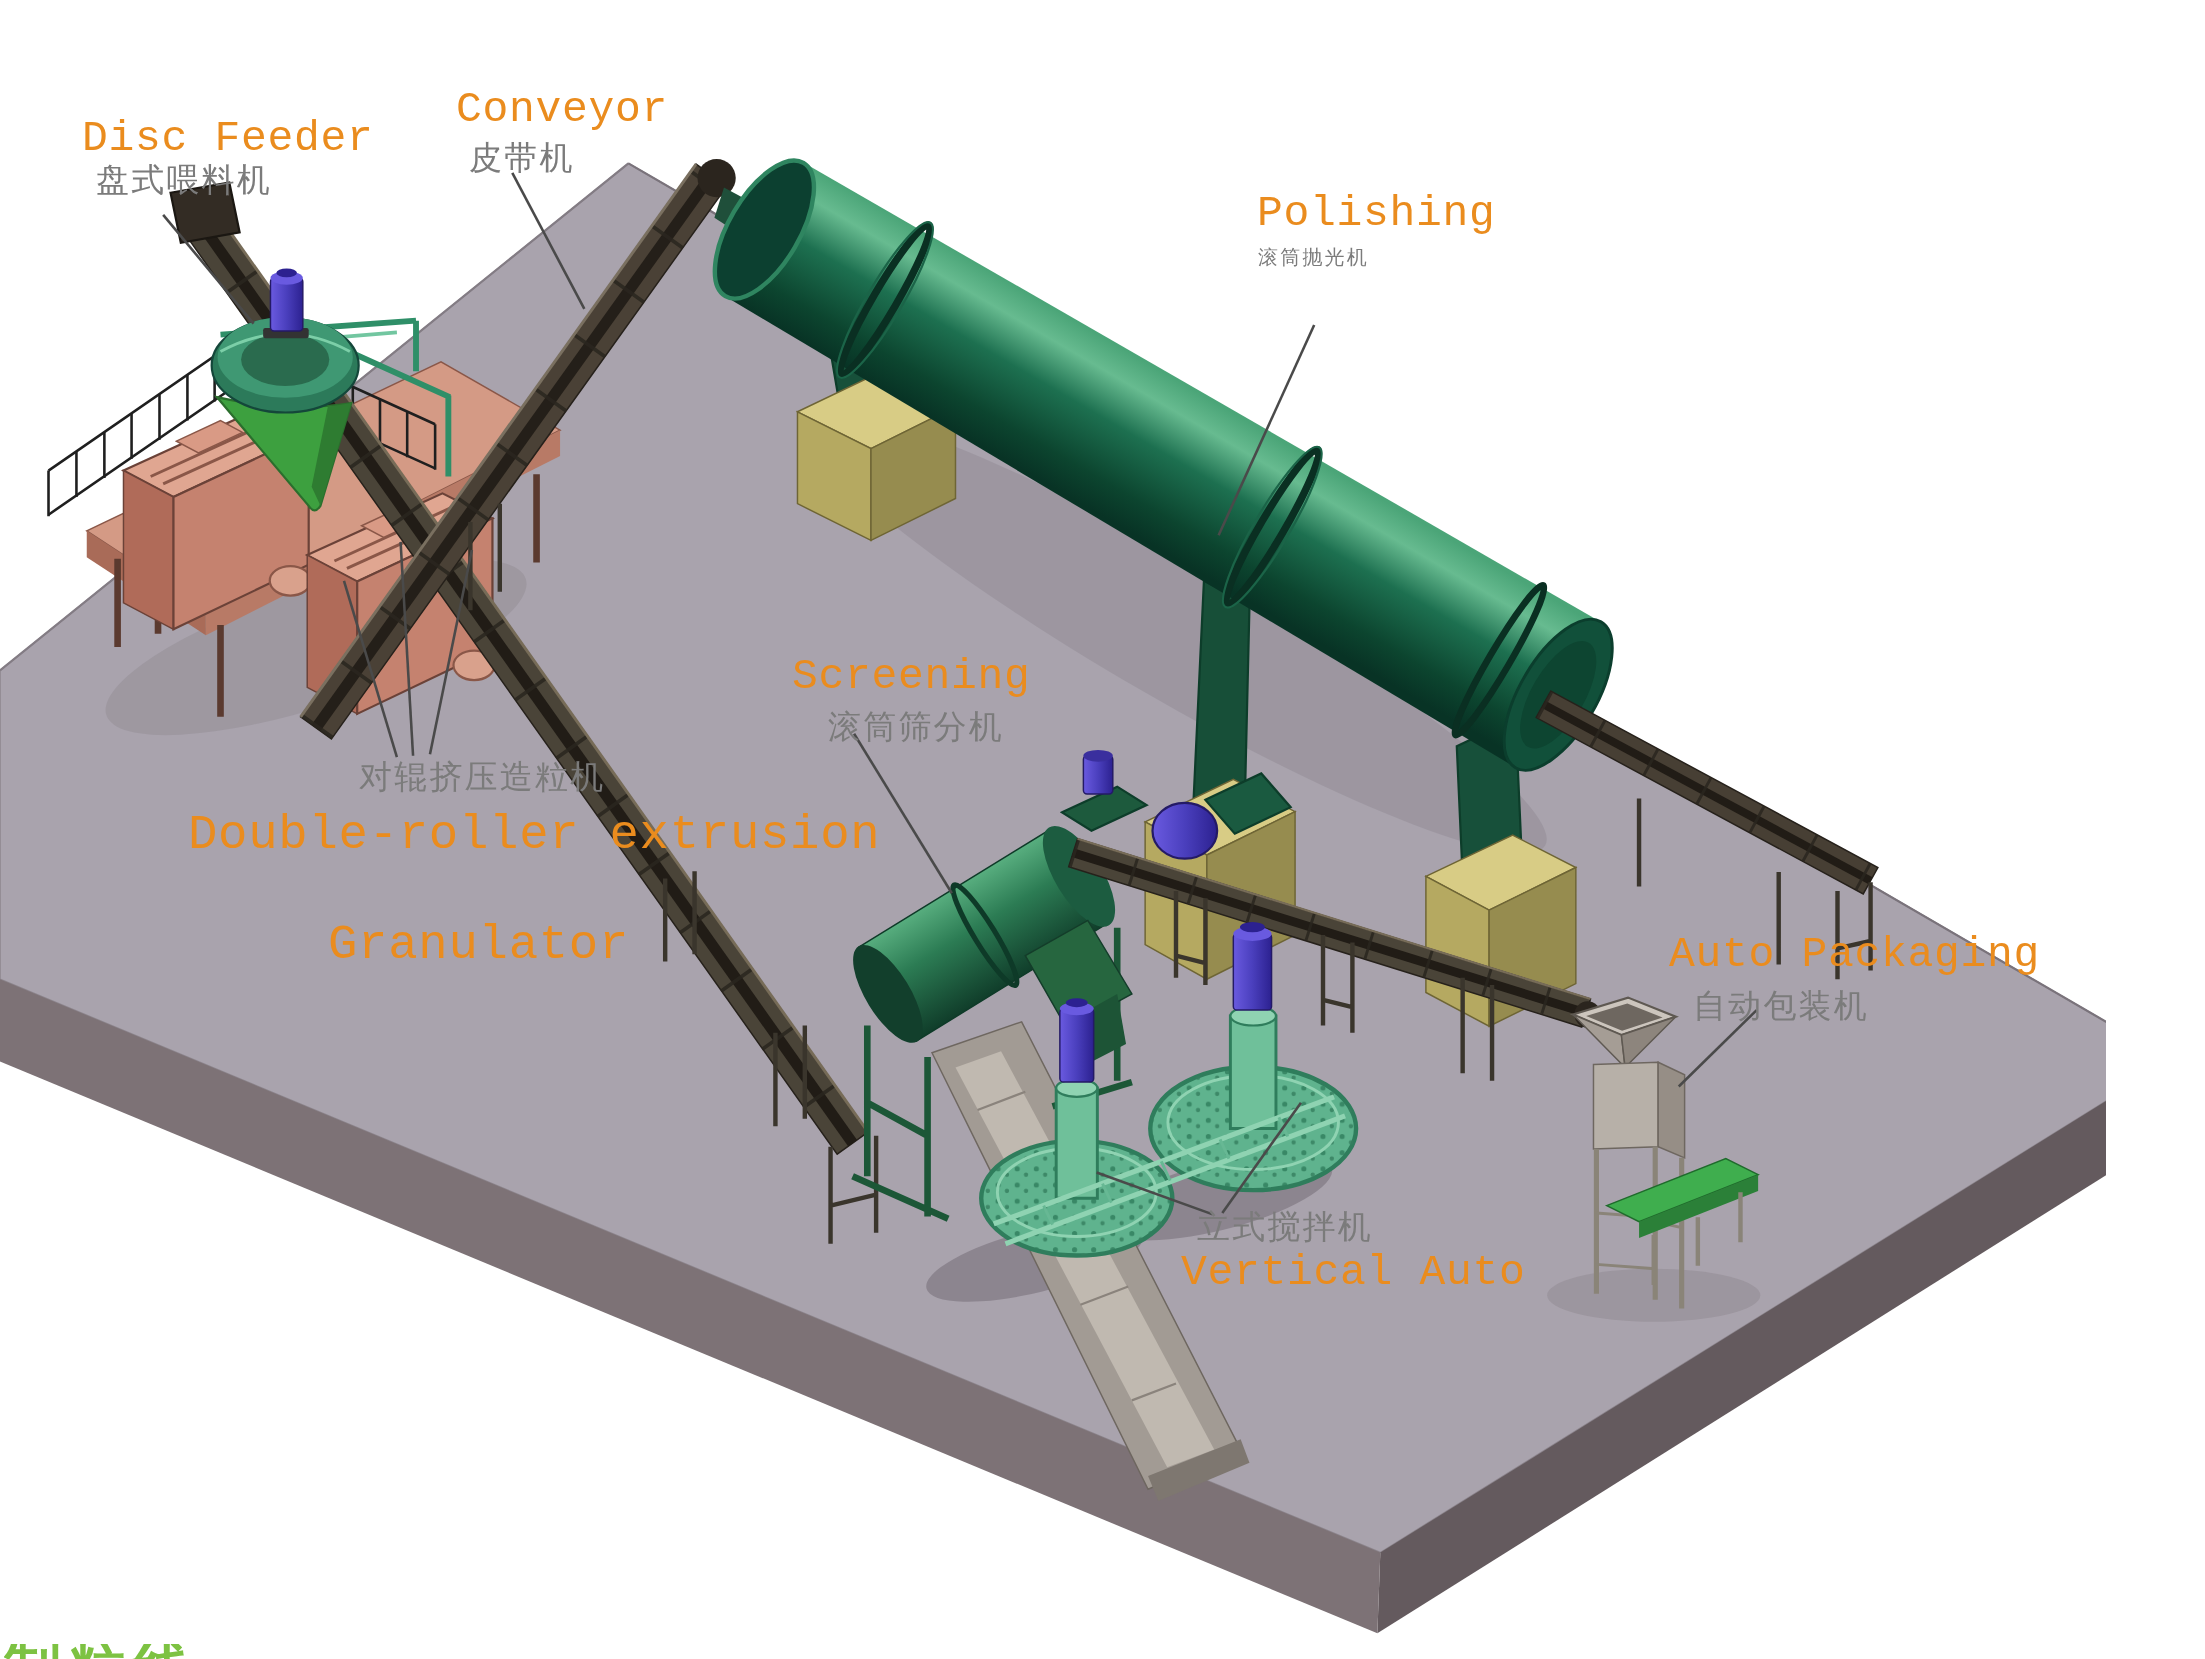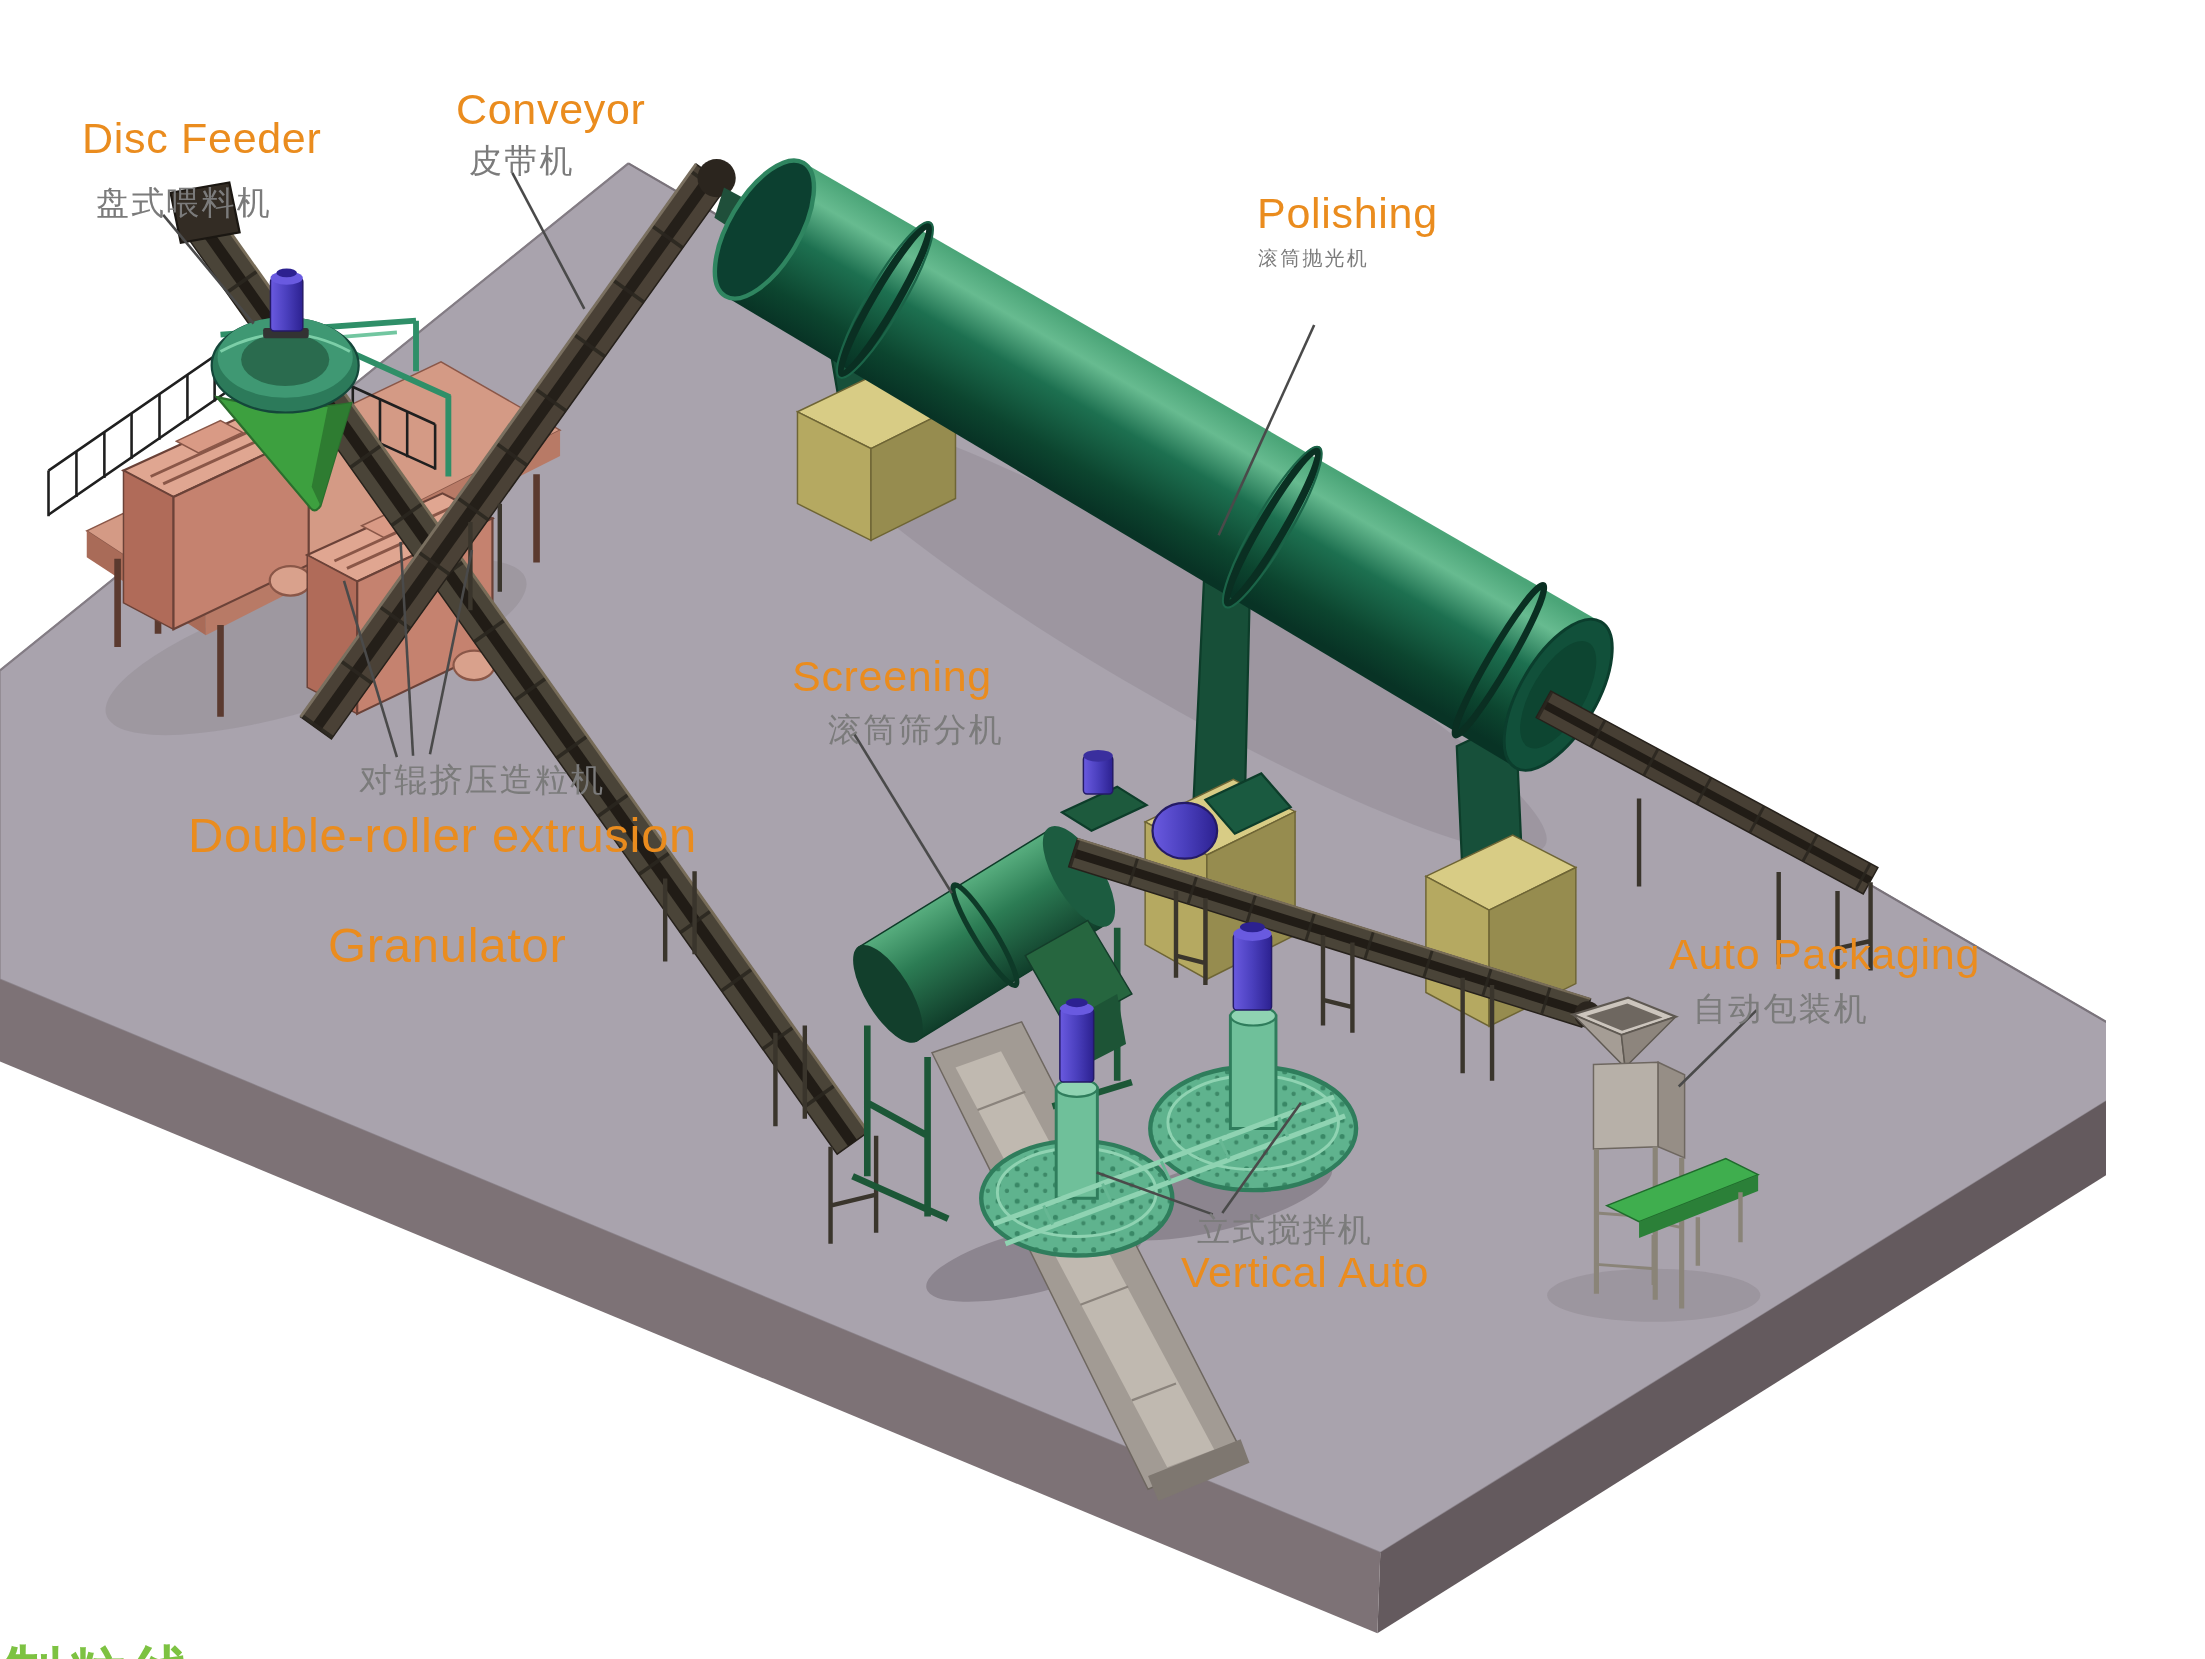--- a/index.html
+++ b/index.html
@@ -1,18 +1,18 @@
 <!DOCTYPE html>
 <html style="font-size:11.8px"><head>
 <meta charset="utf-8">
 <style>
   html,body{margin:0;padding:0;background:#ffffff;}
   #stage{
     position:relative;width:2106px;height:1660px;overflow:hidden;
-    background:#ffffff;font-family:Liberation Sans, sans-serif;
+    background:#ffffff;font-family:Liberation Mono, monospace;
   }
   #scene{position:absolute;left:0;top:0;}
   .label{position:absolute;white-space:nowrap;line-height:1.05;}
   .lbl-en{display:block;color:#EA8C1E;font-size:43px;font-weight:400;letter-spacing:0.7px;}
   .lbl-en.big{font-size:49px;}
   .lbl-zh{display:block;color:#7B7B7B;font-size:33px;font-weight:400;letter-spacing:2.2px;}
   .lbl-zh.small{font-size:20px;}
   #footer-partial{
     position:absolute;left:4.4px;bottom:0;height:16px;overflow:hidden;
     color:#7DC242;font-size:57px;font-weight:700;letter-spacing:7.4px;line-height:1;
@@ -258,21 +258,21 @@
     <line x1="585" y1="1026" x2="642" y2="748"></line>
     <line x1="2390" y1="1374" x2="2284" y2="1478"></line>
     <line x1="1650" y1="1652" x2="1492" y2="1595"></line>
     <line x1="1663" y1="1650" x2="1770" y2="1500"></line>
   </g>
 </svg>
 
   <div class="label" style="left:82px;top:116px">
     <span class="lbl-en">Disc Feeder</span>
   </div>
-  <div class="label" style="left:96px;top:186px">
+  <div class="label" style="left:96px;top:166px">
     <span class="lbl-zh">盘式喂料机</span>
   </div>
 
   <div class="label" style="left:456px;top:87px">
     <span class="lbl-en">Conveyor</span>
   </div>
   <div class="label" style="left:469px;top:144px">
     <span class="lbl-zh">皮带机</span>
   </div>
 

